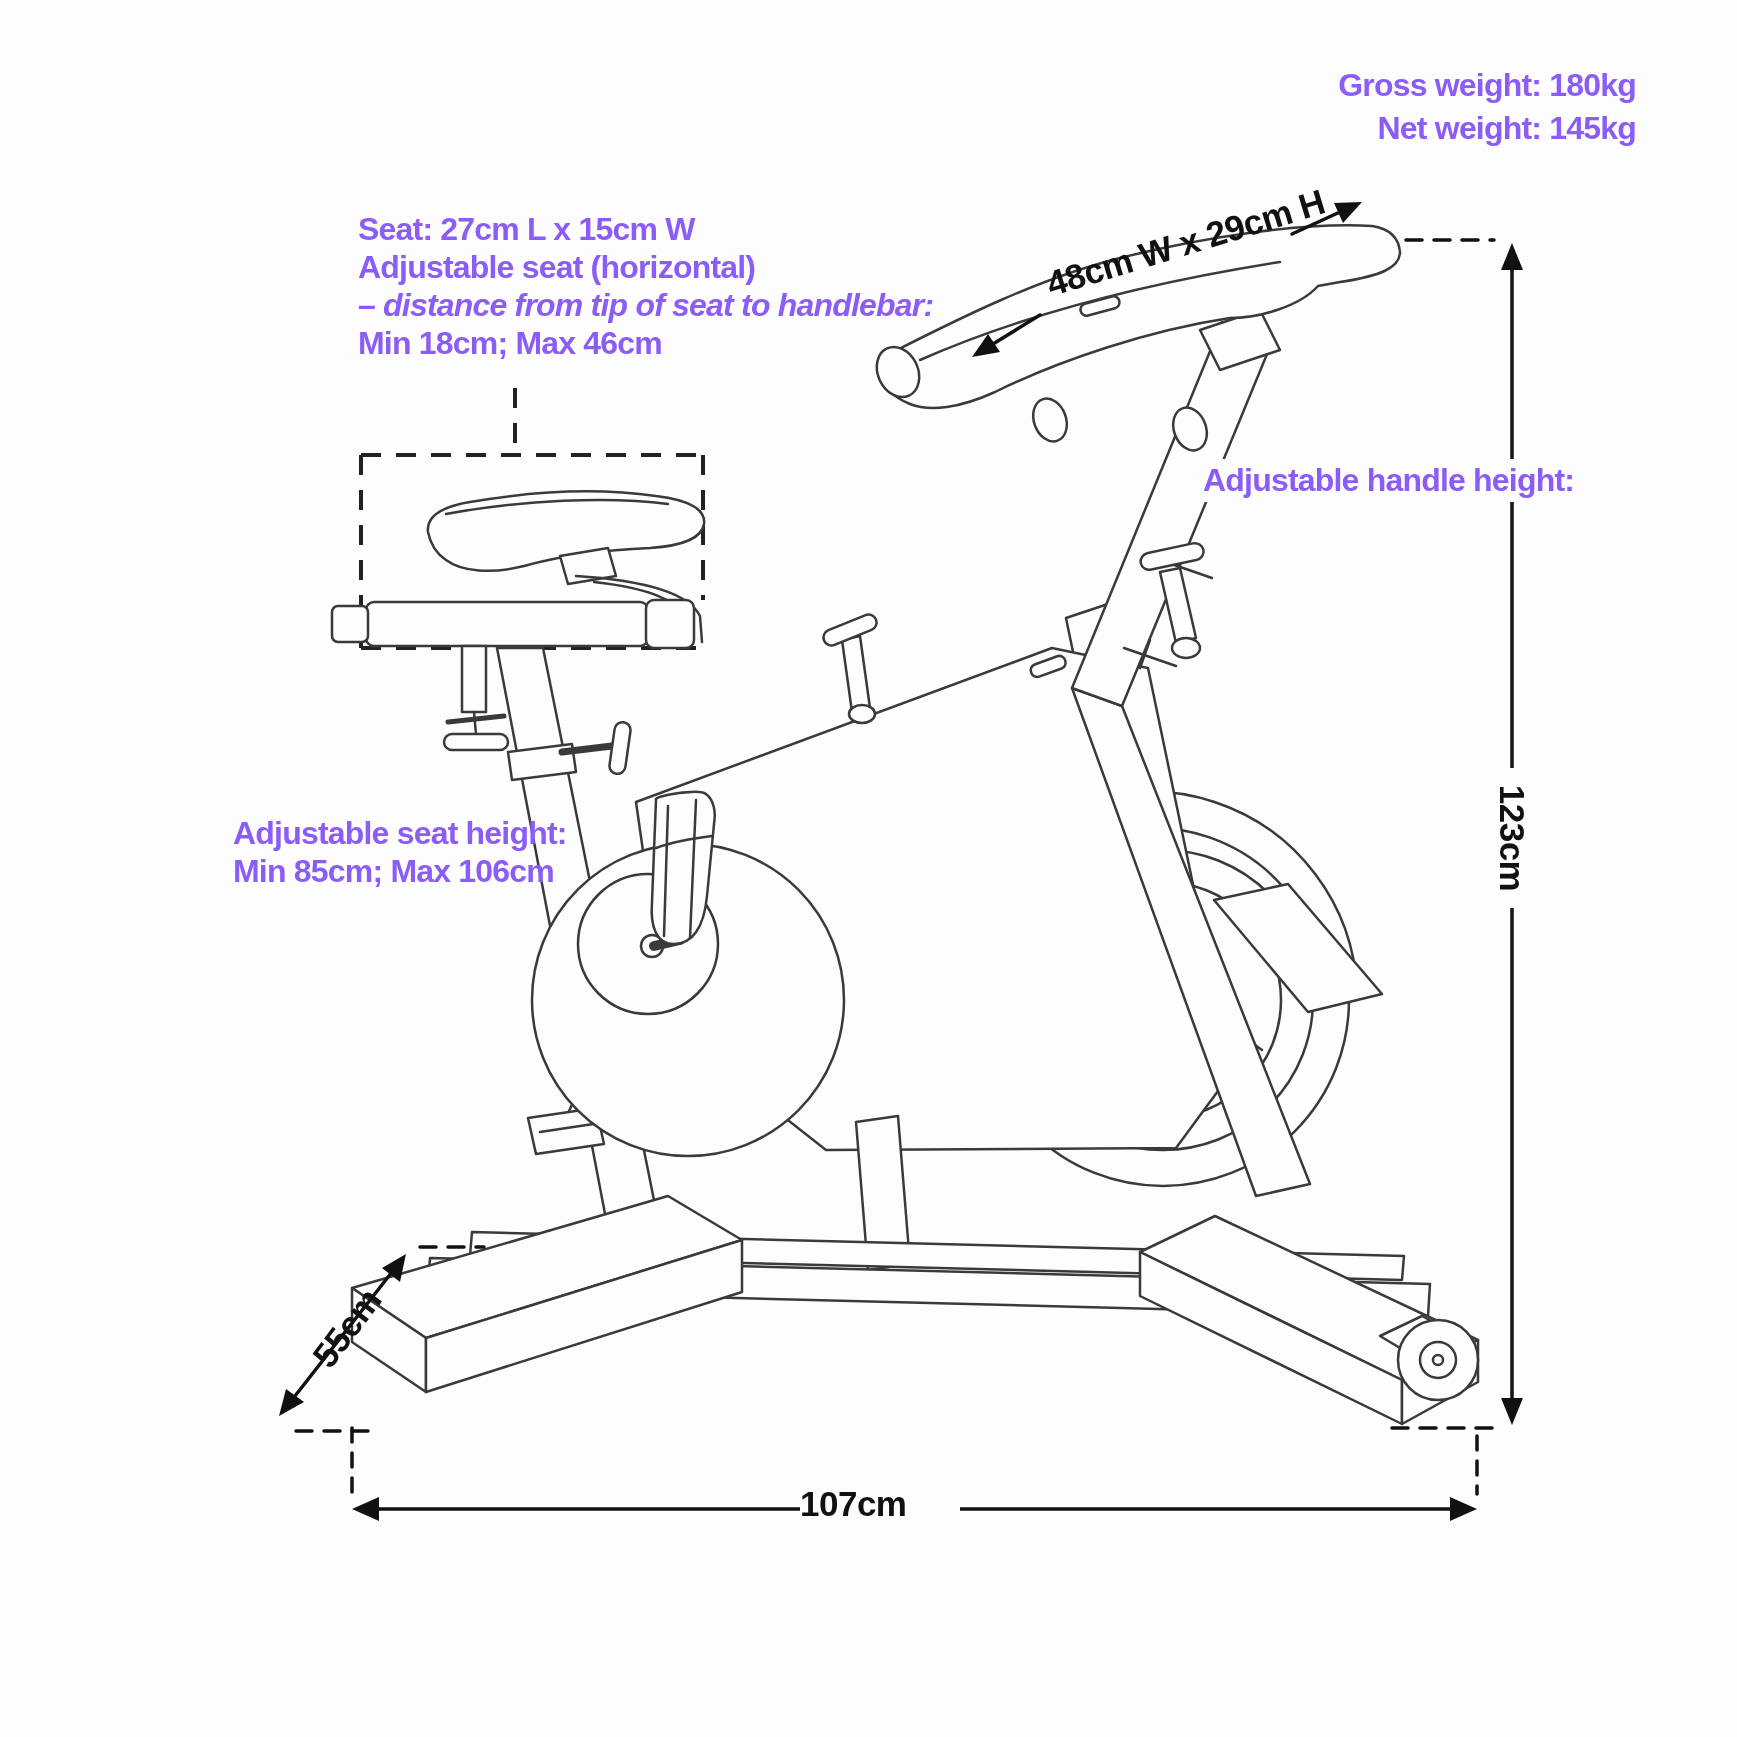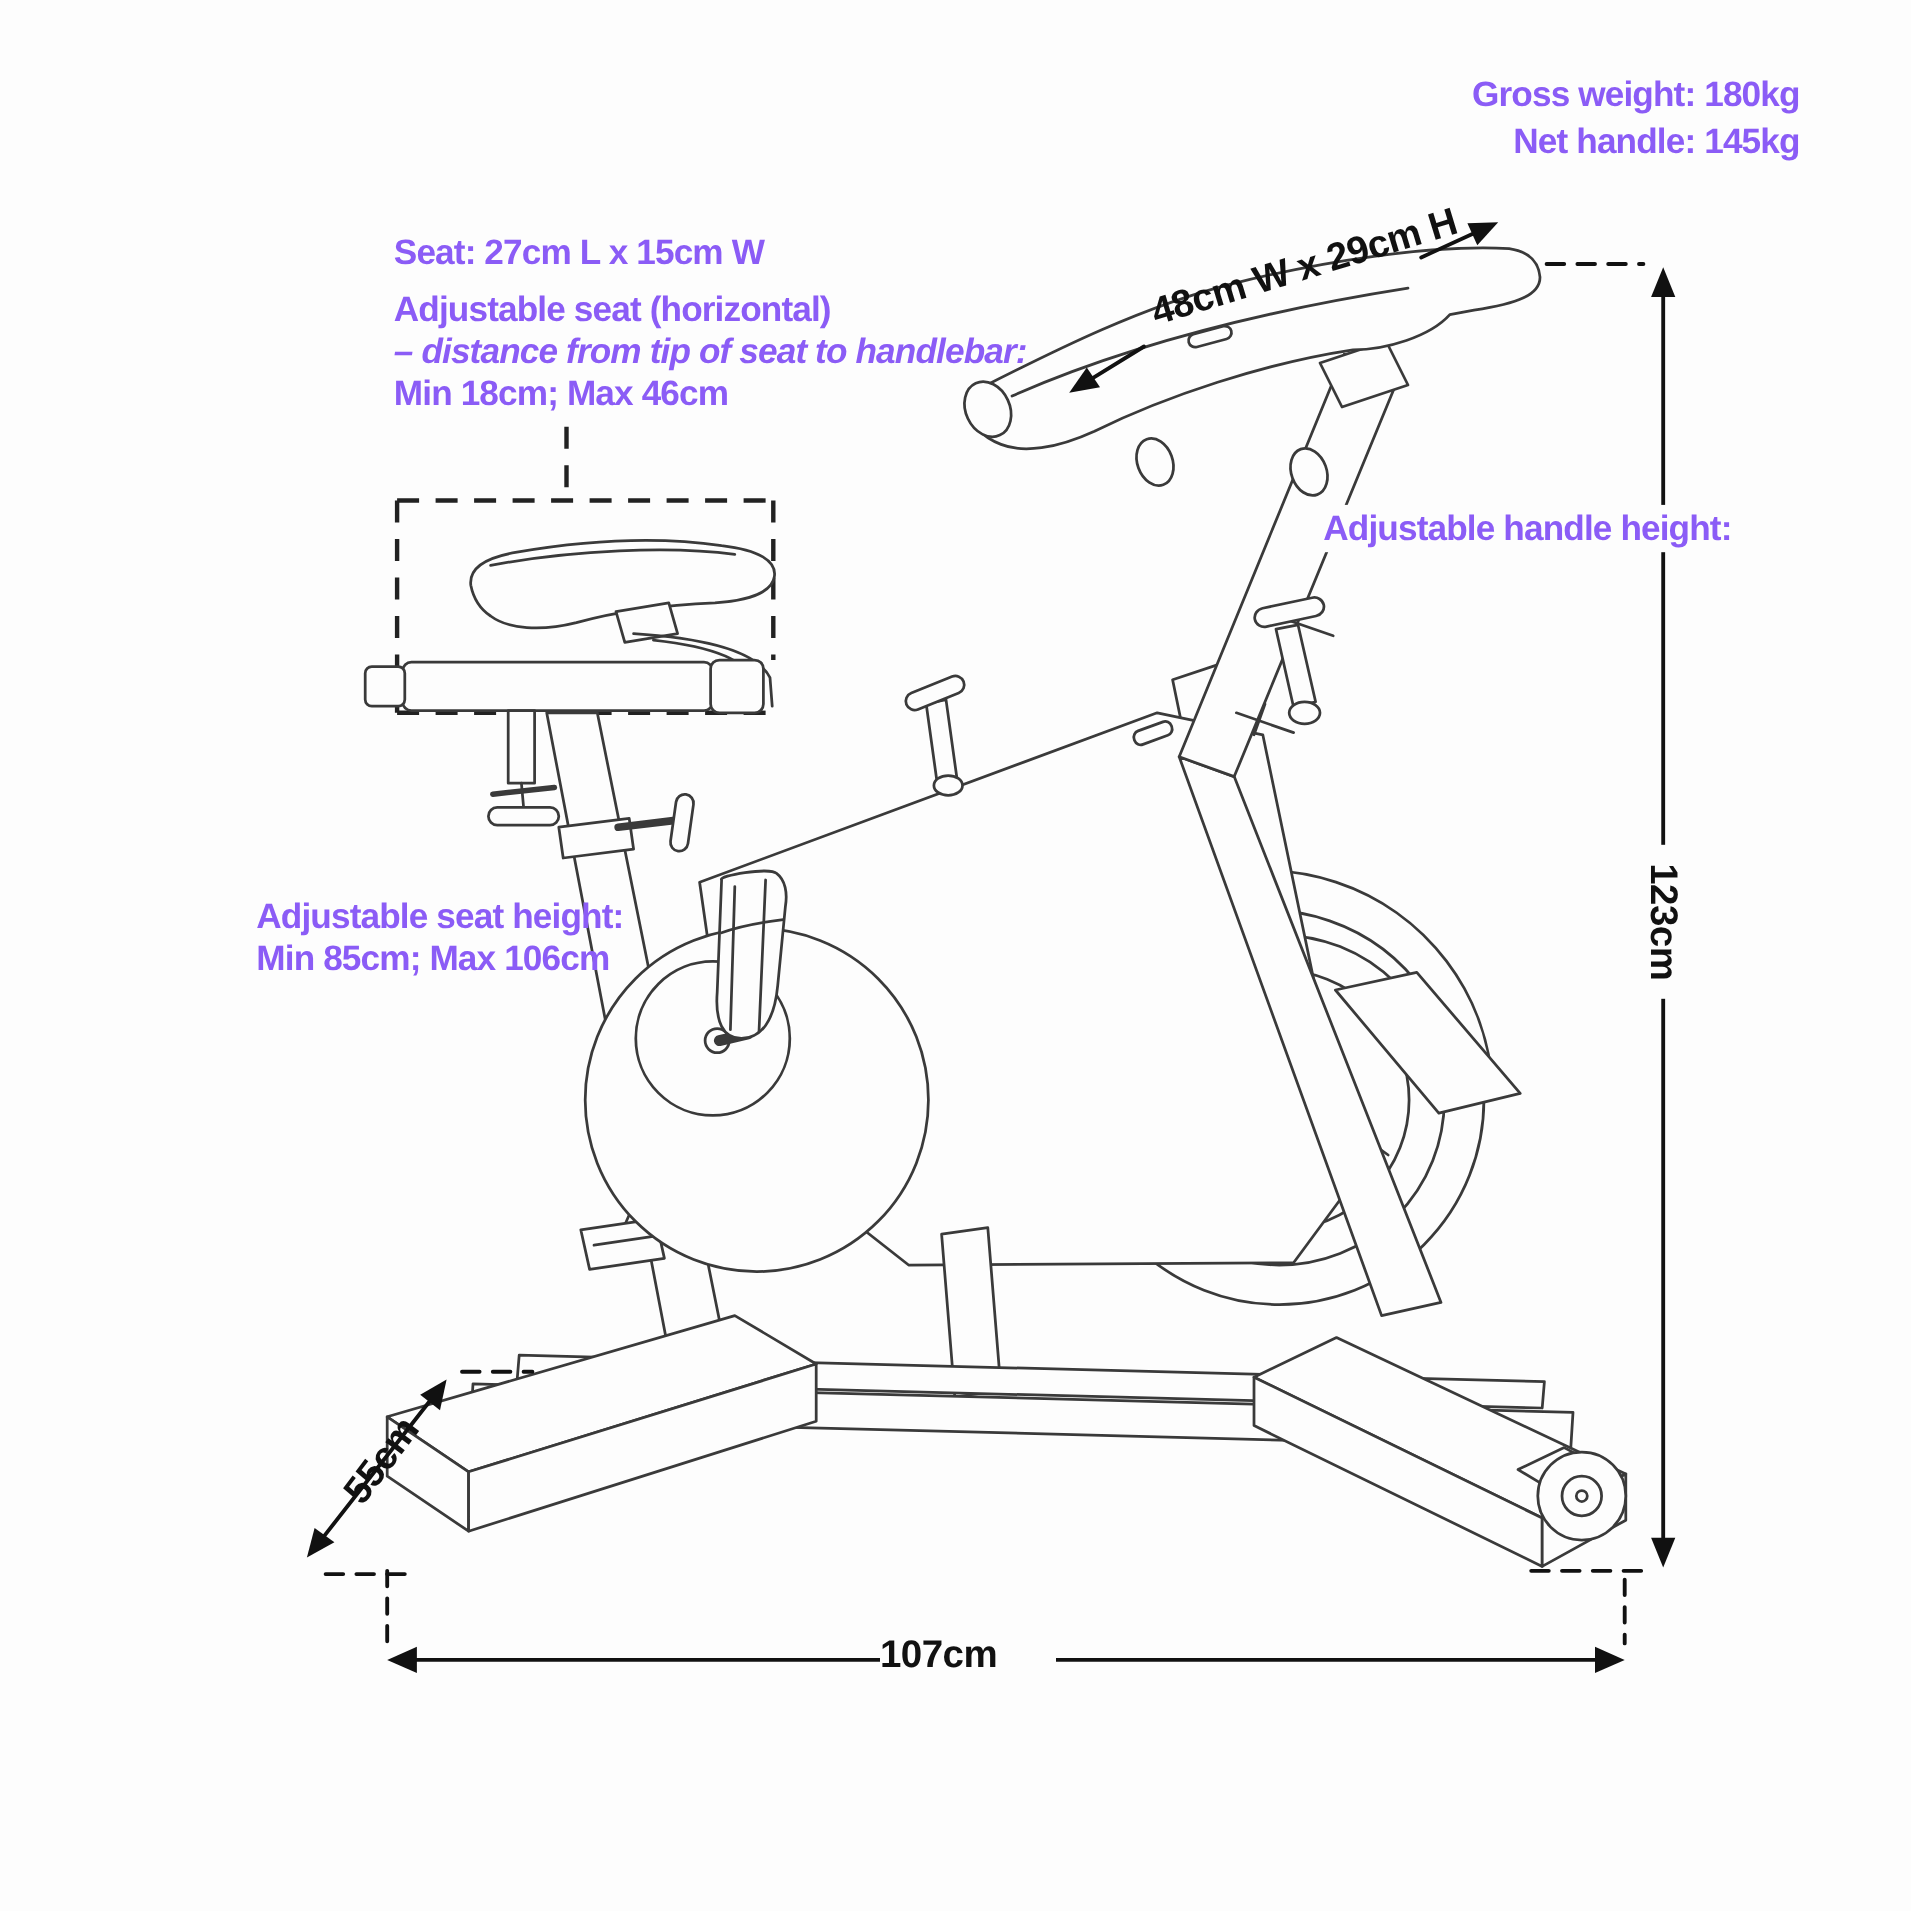--- a/index.html
+++ b/index.html
@@ -3,21 +3,21 @@
 <meta charset="utf-8">
 <style>
   html,body{margin:0;padding:0;background:#fdfdfd;}
   #canvas{position:relative;width:1737px;height:1737px;background:#fdfdfd;overflow:hidden;
           font-family:"Liberation Sans",sans-serif;color:#151515;}
   svg{position:absolute;left:0;top:0;}
   .label{position:absolute;font-weight:700;font-size:32px;line-height:38px;
          letter-spacing:-0.8px;white-space:nowrap;color:#8b5cf6;}
   .label .ln{display:block;}
   .label .italic{font-style:italic;font-weight:700;}
-  .label .gap{margin-top:14px;}
+  .label .gap{}
   .dim{position:absolute;font-weight:700;font-size:35px;letter-spacing:-0.5px;
        white-space:nowrap;color:#111;}
   #weights{right:101px;top:64px;text-align:right;line-height:43px;}
   #seat-spec{left:358px;top:210px;}
   #handle-height{left:1203px;top:459px;line-height:39px;background:#fdfdfd;padding:2px 6px 2px 0;}
   #seat-height{left:233px;top:814px;}
   #pedal-height{left:275px;top:1034px;}
   #dim-48{left:1042px;top:266px;transform:rotate(-17deg);transform-origin:left top;}
   #dim-55{left:282px;top:1308px;width:130px;text-align:center;transform:rotate(-53deg);}
   #dim-107{left:800px;top:1484px;width:160px;text-align:left;background:#fdfdfd;}
@@ -200,21 +200,21 @@
         <polygon points="352,1509 379,1497 379,1521" fill="#111" stroke="none"></polygon>
         <polygon points="1477,1509 1450,1497 1450,1521" fill="#111" stroke="none"></polygon>
         <line x1="352" y1="1428" x2="352" y2="1494" stroke-dasharray="14 11"></line>
         <line x1="1477" y1="1436" x2="1477" y2="1494" stroke-dasharray="14 11"></line>
       </g>
     </g>
   </svg>
 
   <div class="label" id="weights">
     <span class="ln">Gross weight: 180kg</span>
-    <span class="ln">Net handle: 145kg</span>
+    <span class="ln">Net weight: 145kg</span>
   </div>
 
   <div class="label" id="seat-spec">
     <span class="ln">Seat: 27cm L x 15cm W</span>
     <span class="ln gap">Adjustable seat (horizontal)</span>
     <span class="ln italic">– distance from tip of seat to handlebar:</span>
     <span class="ln">Min 18cm; Max 46cm</span>
   </div>
 
   <div class="dim" id="dim-48">48cm W x 29cm H</div>

